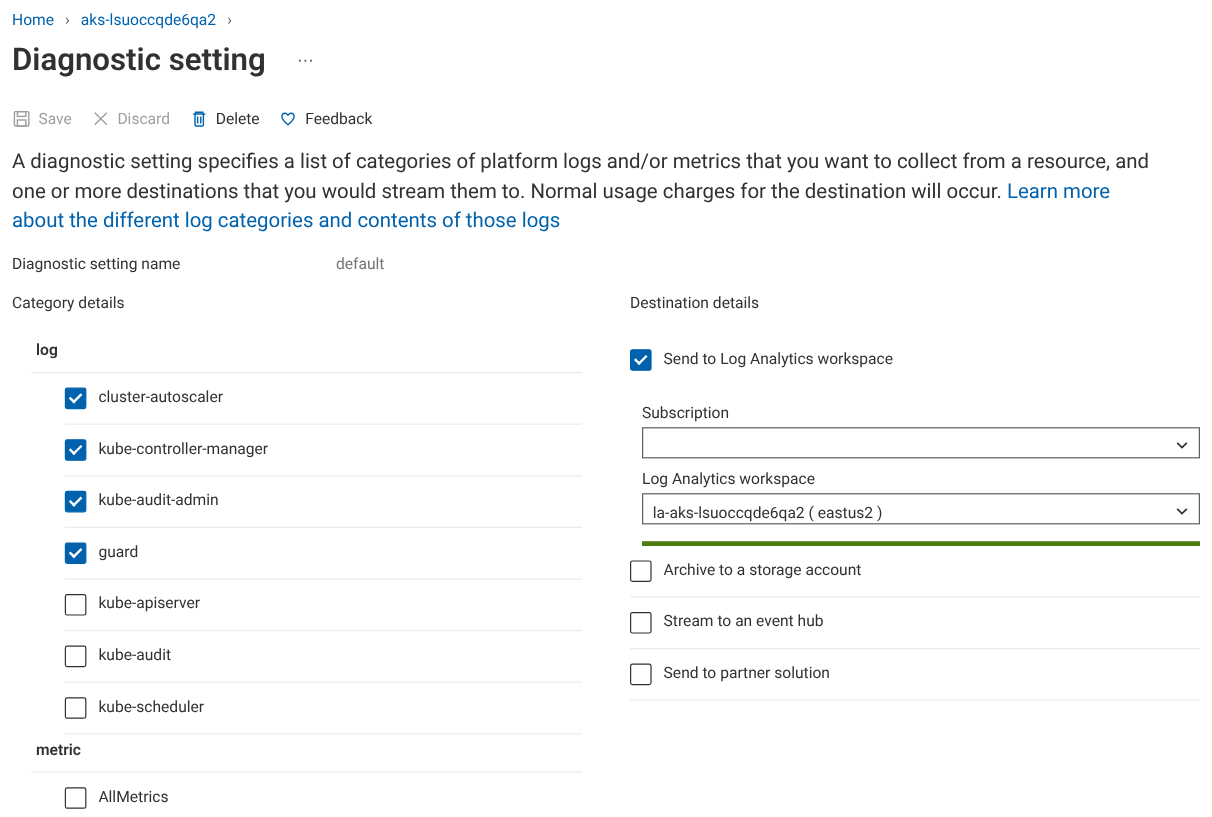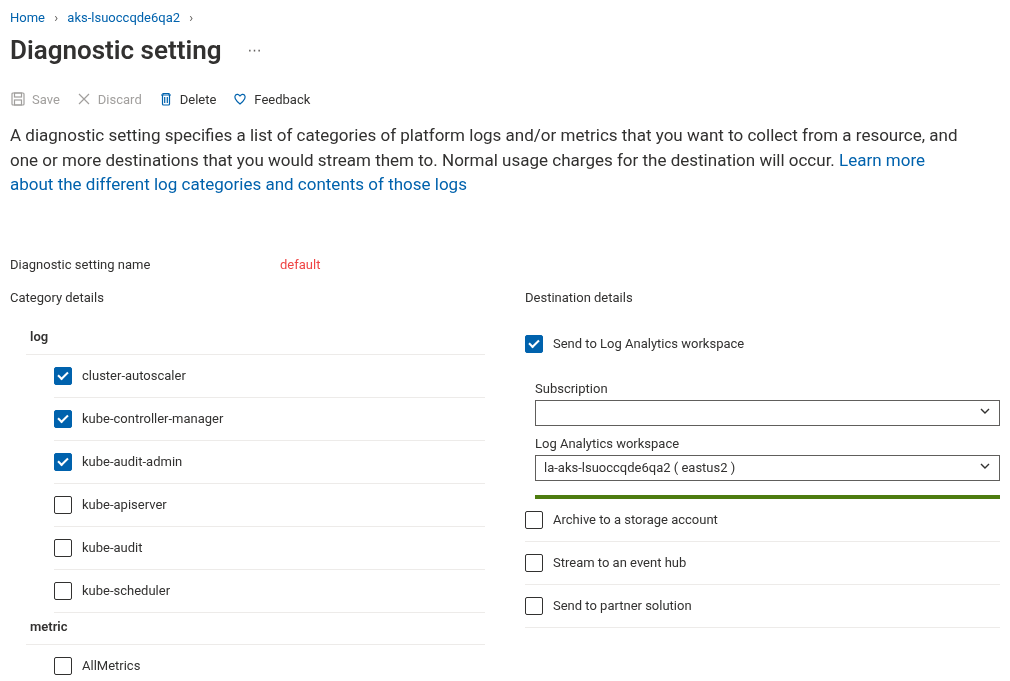--- a/index.html
+++ b/index.html
@@ -52,21 +52,21 @@
 
   .description {
     font-size: 17px;
     line-height: 1.45;
     max-width: 960px;
     margin-bottom: 16px;
   }
 
   .form-row { display: flex; align-items: flex-end; margin-bottom: 18px; }
   .form-row .label { width: 270px; }
-  .form-row .value { color: #ef4444; margin-top: 44px; }
+  .form-row .value { color: #737373; }
 
   .columns { display: flex; gap: 40px; }
   .col { flex: 1; min-width: 0; }
 
   .section-title { font-size: 13px; margin-bottom: 18px; }
 
   .group-label {
     font-weight: 600;
     font-size: 13px;
     border-bottom: 1px solid #edebe9;
@@ -113,21 +113,21 @@
   }
 
   .dest-form {
     margin-left: 10px;
     padding: 6px 0 14px 0;
     border-bottom: 4px solid #4d7c0f;
   }
   .dest-form .field-label { font-size: 13px; margin: 10px 0 4px 0; }
   .dest-form .select {
     display: flex;
-    align-items: center;
+    align-items: flex-end;
     justify-content: space-between;
     border: 1px solid #605e5c;
     height: 26px;
     padding: 0 8px;
     font-size: 13px;
     background: #fff;
     cursor: pointer;
     width: 465px;
   }
   .chev { display:inline-block; }
@@ -198,20 +198,24 @@
           <span class="chk checked"></span>
           <span class="check-label">cluster-autoscaler</span>
         </div>
         <div class="check-row">
           <span class="chk checked"></span>
           <span class="check-label">kube-controller-manager</span>
         </div>
         <div class="check-row">
           <span class="chk checked"></span>
           <span class="check-label">kube-audit-admin</span>
+        </div>
+        <div class="check-row">
+          <span class="chk checked"></span>
+          <span class="check-label">guard</span>
         </div>
         <div class="check-row">
           <span class="chk"></span>
           <span class="check-label">kube-apiserver</span>
         </div>
         <div class="check-row">
           <span class="chk"></span>
           <span class="check-label">kube-audit</span>
         </div>
         <div class="check-row">

